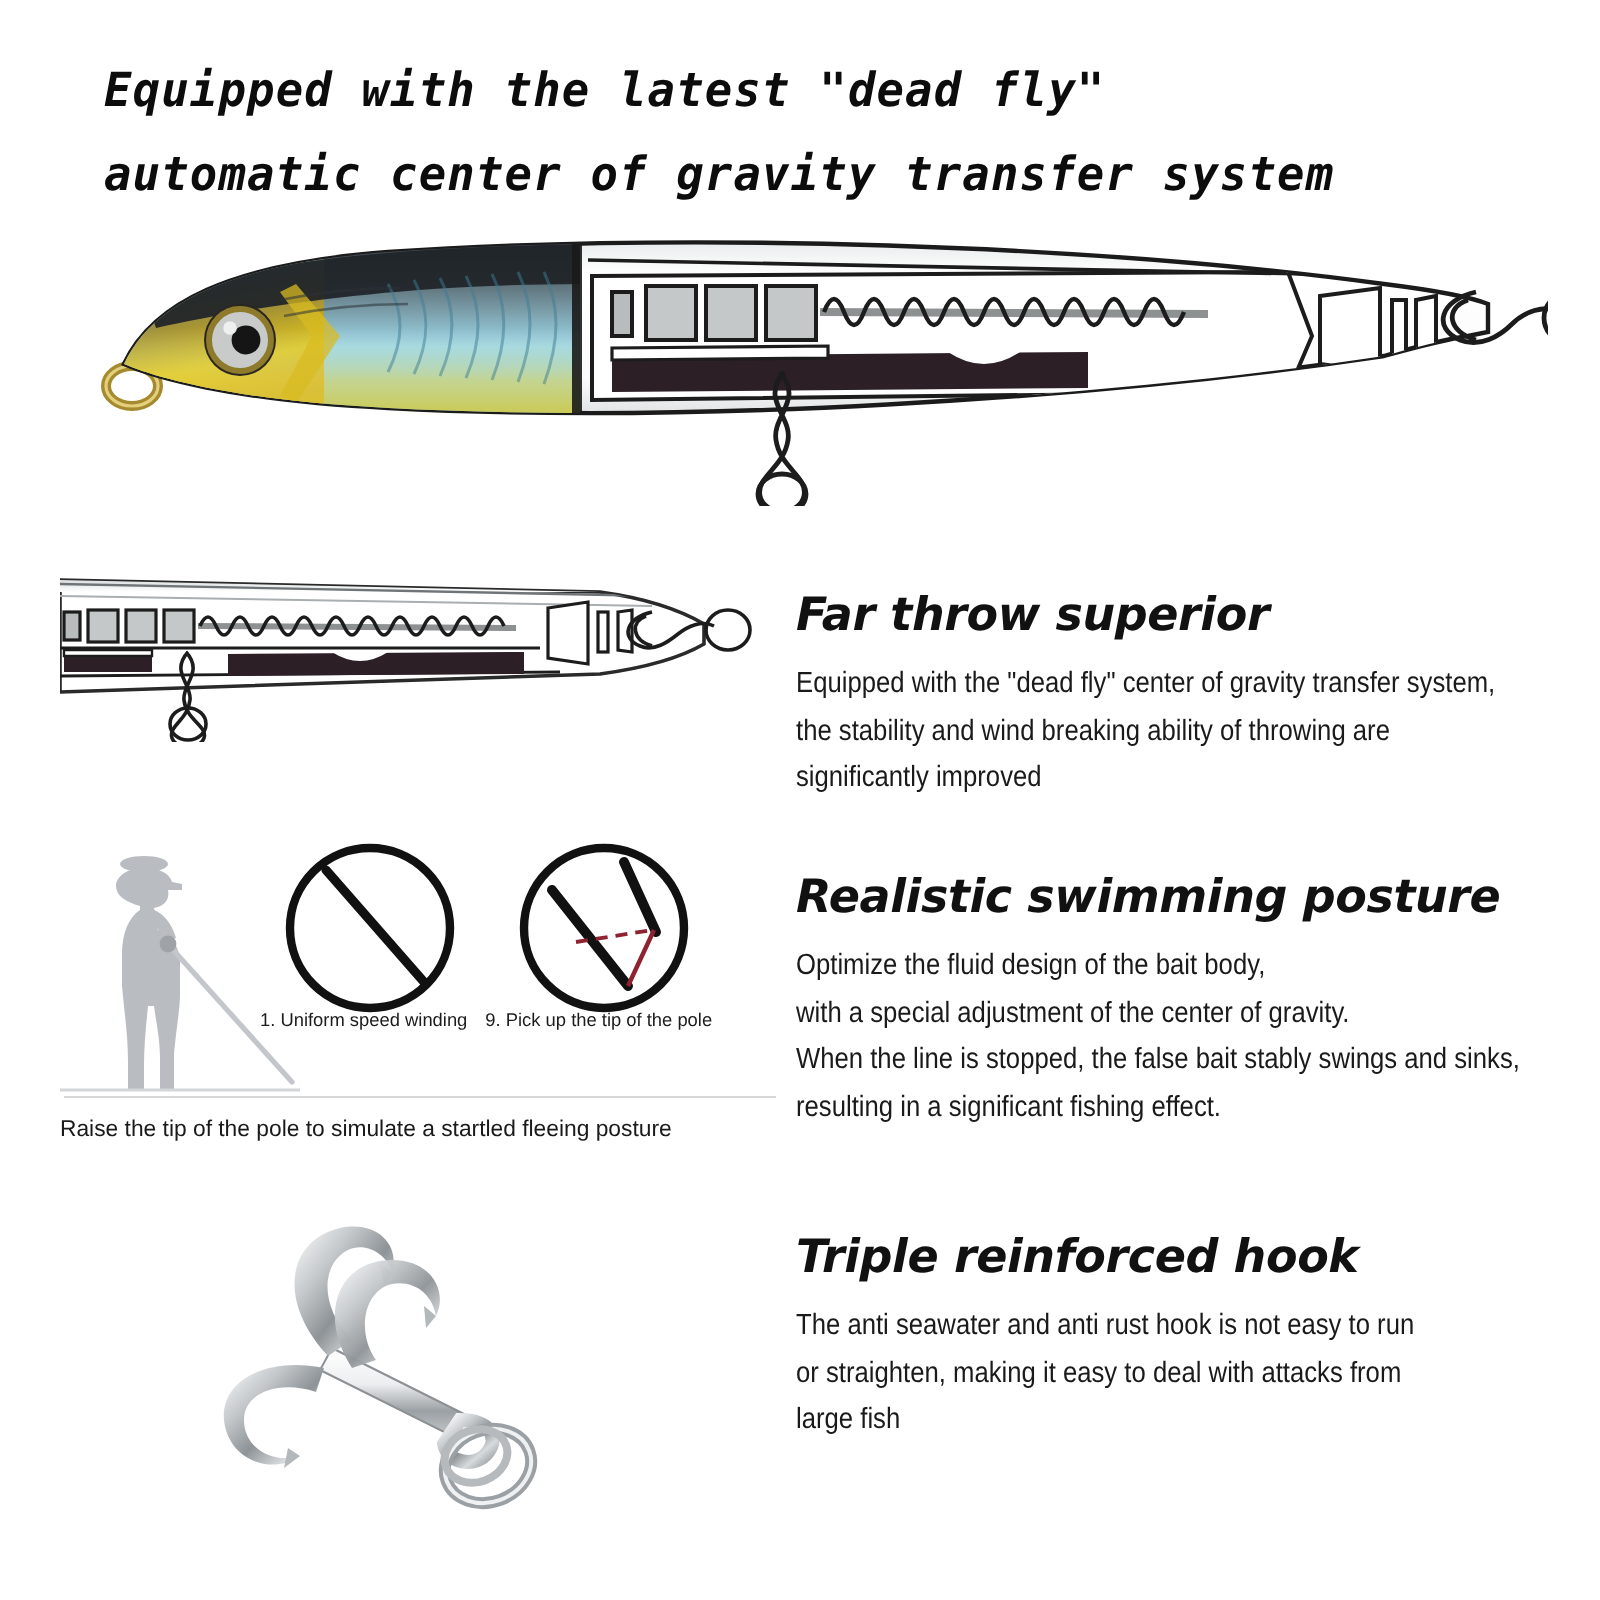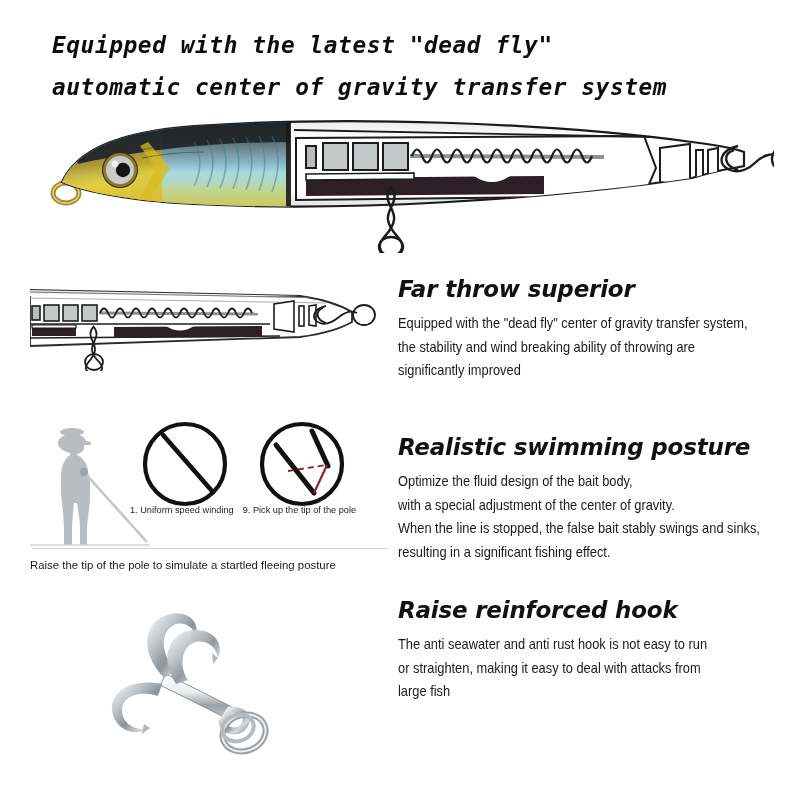--- a/index.html
+++ b/index.html
@@ -85,21 +85,21 @@
     left: 92px; top: 592px;
     width: 215px; height: 165px;
   }
 
   
   .features {
     position: absolute;
     left: 398px; top: 276px;
     width: 390px;
   }
-  .feature { margin-bottom: 28px; }
+  .feature { margin-bottom: 28px; margin-top: 19px; }
   .feature-title {
     font-family: "DejaVu Sans", sans-serif;
     font-style: italic;
     font-weight: 700;
     font-size: 23px;
     letter-spacing: -0.2px;
     color: #111;
     margin: 0 0 10px 0;
     white-space: nowrap;
   }
@@ -107,21 +107,21 @@
   .feature-line {
     font-family: "Liberation Sans Narrow", "Liberation Sans", sans-serif;
     font-size: 14.6px;
     line-height: 23.5px;
     color: #1a1a1a;
     white-space: nowrap;
     transform: scaleX(0.88);
     transform-origin: left center;
   }
   #feat-0 { position: absolute; top: 0; left: 0; width: 390px; }
-  #feat-1 { position: absolute; top: 158px; left: 0; width: 390px; }
+  #feat-1 { position: absolute; top: 141px; left: 0; width: 390px; }
   #feat-2 { position: absolute; top: 321px; left: 0; width: 390px; }
 </style>
 </head>
 <body>
 
 <div class="page">
 
   <div class="headline">
     <div class="headline-line">Equipped with the latest "dead fly"</div>
     <div class="headline-line">automatic center of gravity transfer system</div>
@@ -435,21 +435,21 @@
       <h2 class="feature-title">Realistic swimming posture</h2>
       <div class="feature-body">
         <div class="feature-line">Optimize the fluid design of the bait body,</div>
         <div class="feature-line">with a special adjustment of the center of gravity.</div>
         <div class="feature-line">When the line is stopped, the false bait stably swings and sinks,</div>
         <div class="feature-line">resulting in a significant fishing effect.</div>
       </div>
     </div>
 
     <div class="feature" id="feat-2">
-      <h2 class="feature-title">Raise reinforced hook</h2>
+      <h2 class="feature-title">Triple reinforced hook</h2>
       <div class="feature-body">
         <div class="feature-line">The anti seawater and anti rust hook is not easy to run</div>
         <div class="feature-line">or straighten, making it easy to deal with attacks from</div>
         <div class="feature-line">large fish</div>
       </div>
     </div>
 
   </div>
 
 </div>

